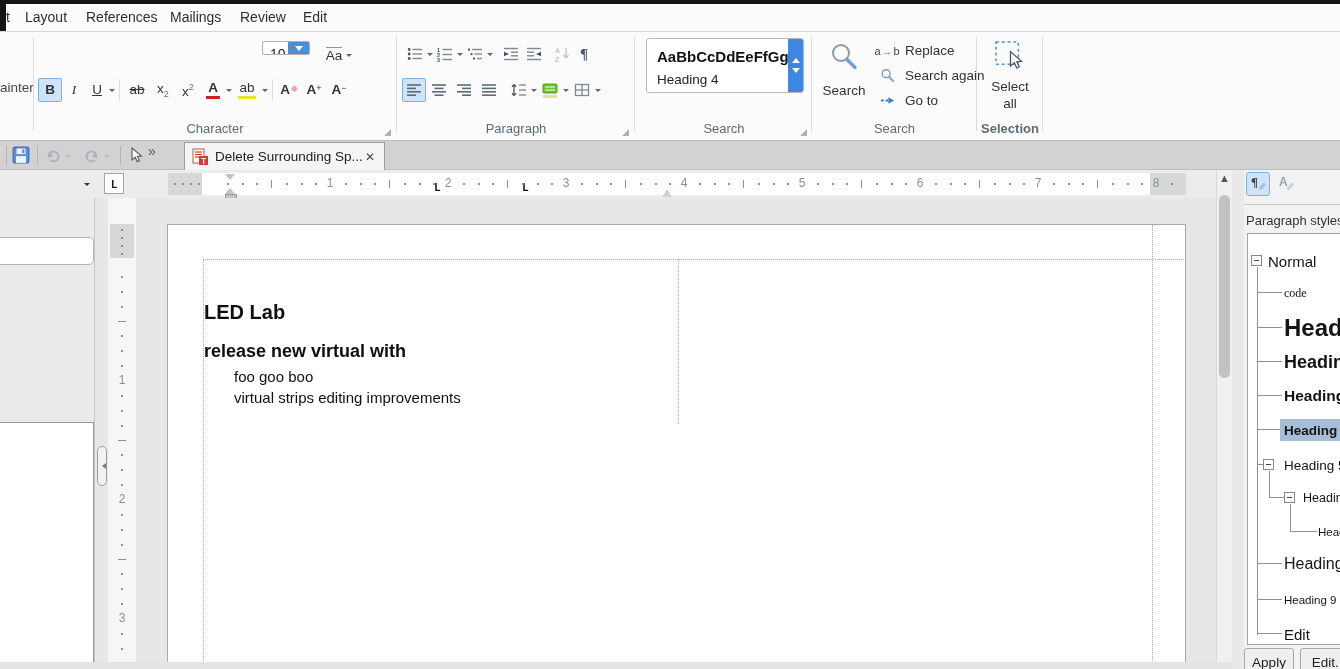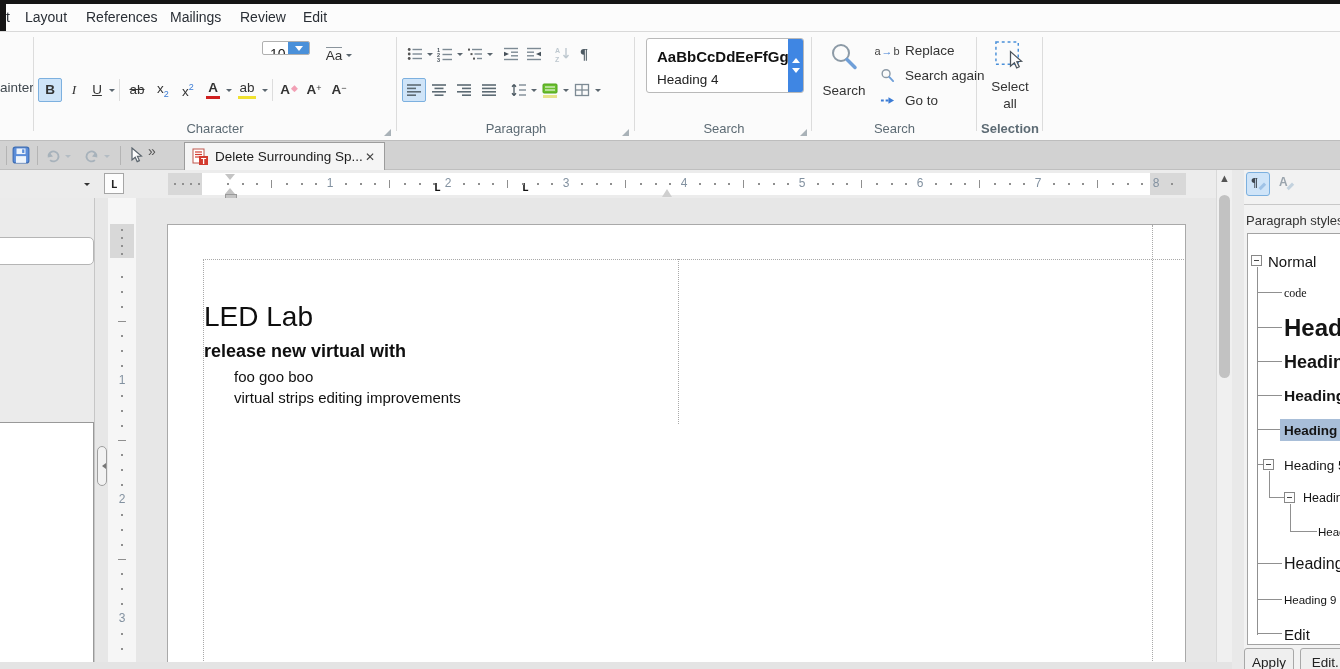--- a/index.html
+++ b/index.html
@@ -63,21 +63,21 @@
   #lp-search{position:absolute;left:-8px;top:39px;width:100px;height:26px;background:#fff;border:1px solid #b5b5b5;border-radius:5px;}
   #lp-sub{position:absolute;left:0;top:224px;width:94px;height:241px;background:#fff;border-top:1px solid #999;border-right:1px solid #999;box-sizing:border-box;}
   .handle{position:absolute;width:10px;height:40px;background:#f2f2f2;border:1px solid #9e9e9e;border-radius:5px;box-sizing:border-box;display:flex;align-items:center;justify-content:center;}
   .h-arrow-l{width:0;height:0;border:3px solid transparent;border-right:4px solid #777;}
   .h-arrow-r{width:0;height:0;border:3px solid transparent;border-left:4px solid #777;}
   
   #page{position:absolute;left:167px;top:26px;width:1019px;height:445px;background:#fff;border:1px solid #a9a9a9;box-sizing:border-box;}
   .guide{position:absolute;}
   .gh{border-top:1px dotted #a9a9a9;height:0;}
   .gv{border-left:1px dotted #a9a9a9;width:0;}
-  #doc-title{position:absolute;left:36px;top:76px;font-size:28px;font-weight:normal;color:#0e0e0e;}
+  #doc-title{position:absolute;left:36px;top:76px;font-size:20px;font-weight:bold;color:#0e0e0e;}
   #doc-sub{position:absolute;left:36px;top:116px;font-size:18px;font-weight:bold;color:#0e0e0e;}
   #doc-body{position:absolute;left:66px;top:141px;font-size:15px;line-height:21px;color:#111;}
   
   #vscroll{left:1216px;top:170px;width:16px;height:499px;background:#f0f0f0;border-left:1px solid #d9d9d9;box-sizing:border-box;}
   #vthumb{position:absolute;left:2px;top:25px;width:11px;height:183px;background:#c2c2c2;border-radius:6px;}
   .scroll-arrow{position:absolute;left:0;top:2px;width:15px;text-align:center;font-size:11px;color:#555;}
   
   #sidebar{left:1232px;top:170px;width:108px;height:499px;background:#f2f2f2;}
   #sb-divzone{position:absolute;left:0;top:0;width:12px;height:499px;background:#e9e9e9;}
   .toggle{position:absolute;top:2px;width:24px;height:24px;border:1px solid transparent;border-radius:3px;box-sizing:border-box;display:flex;align-items:center;justify-content:center;}

